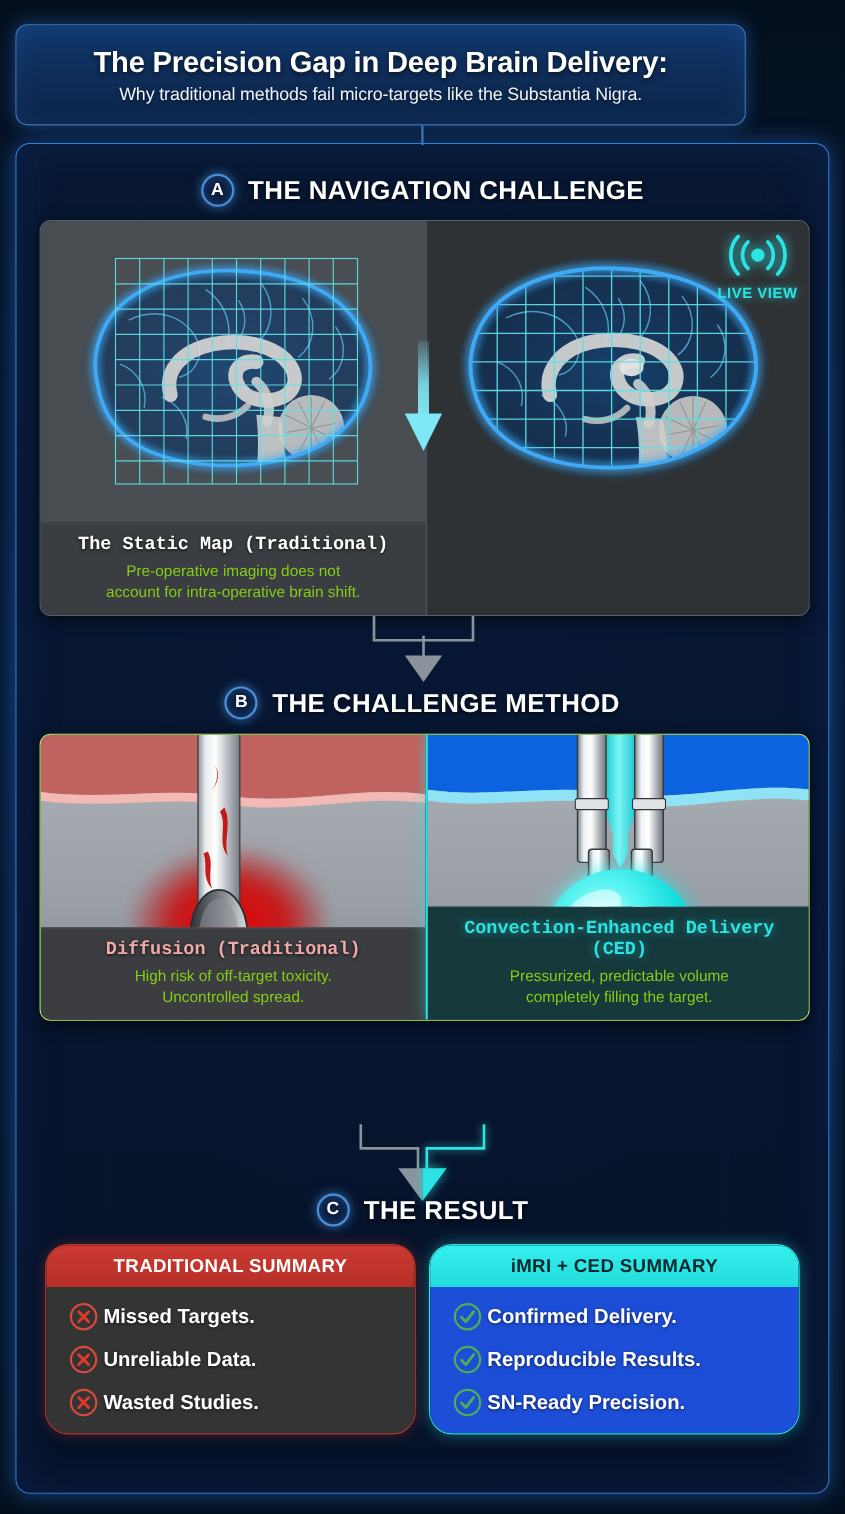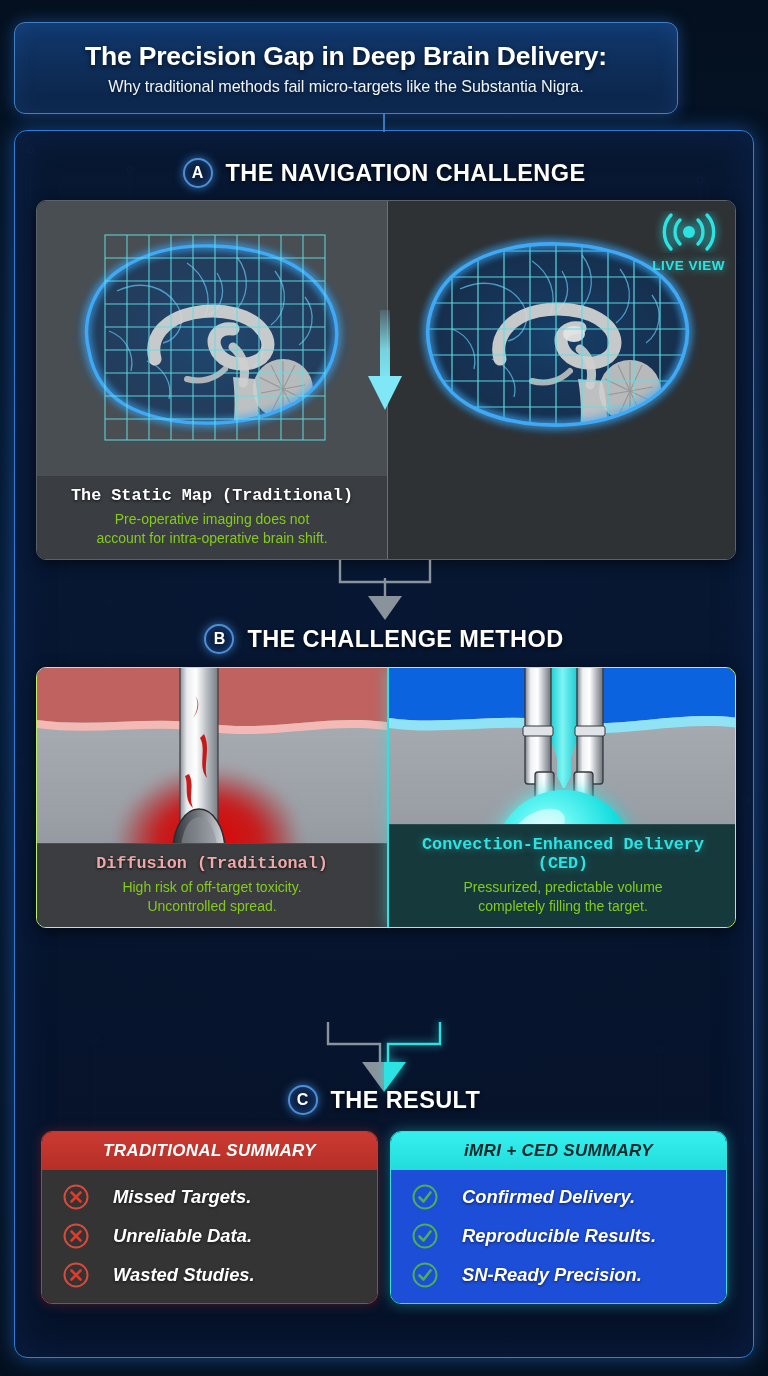--- a/index.html
+++ b/index.html
@@ -107,27 +107,27 @@
     margin-top:1px; text-shadow:0 0 8px rgba(44,227,227,.75);
   }
 
   
   .conn{ position:absolute; z-index:6; }
   #conn-a{ left:330px; top:556px; }
   #conn-b{ left:318px; top:1018px; }
 
   
   .cards{ position:absolute; left:41px; top:1131px; width:686px; display:flex; gap:12px; z-index:6; }
-  .card{ width:340px; border-radius:11px; overflow:hidden;font-style:italic; }
+  .card{ width:340px; border-radius:21px; overflow:hidden; }
   .card-head{
     text-align:center; padding:9px 4px 9px; font-size:17px; font-weight:bold;
     letter-spacing:.3px;
   }
   .card-body{ padding:13px 0 14px 20px; display:flex; flex-direction:column; gap:11px; }
-  .bullet{ display:flex; align-items:center; gap:23px; }
+  .bullet{ display:flex; align-items:center; gap:4px; }
   .bullet span.txt{ font-size:18.4px; font-weight:bold; color:#fff;
                     text-shadow:0 1px 3px rgba(0,0,0,.6); }
 
   #card-trad{ border:1.5px solid #c0392b; box-shadow:0 0 12px rgba(190,50,40,.35); }
   #card-trad .card-head{ background:linear-gradient(180deg,#cb3a32,#b52f27); color:#fff; }
   #card-trad .card-body{ background:#343434; }
   #card-good{ border:1.5px solid #2ce3e3; box-shadow:0 0 14px rgba(44,227,227,.4); }
   #card-good .card-head{ background:linear-gradient(180deg,#36f0ef,#22dcdc); color:#07282b; }
   #card-good .card-body{ background:#1d4ed8; }
 </style>

